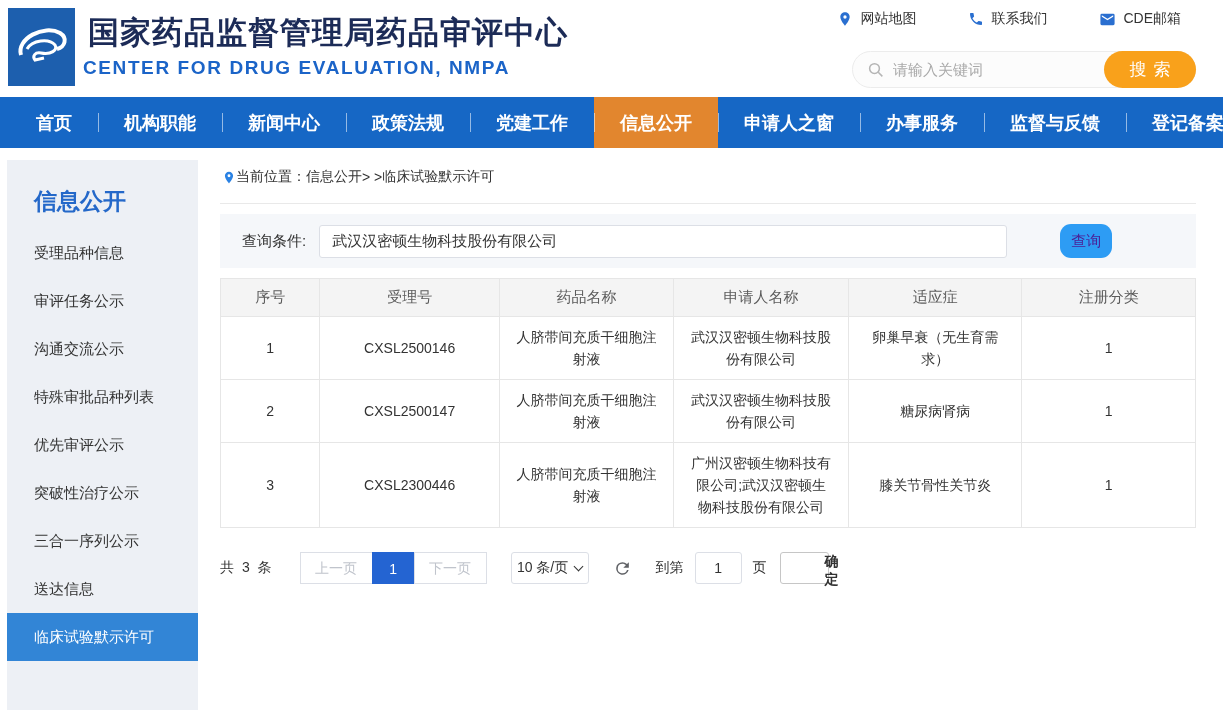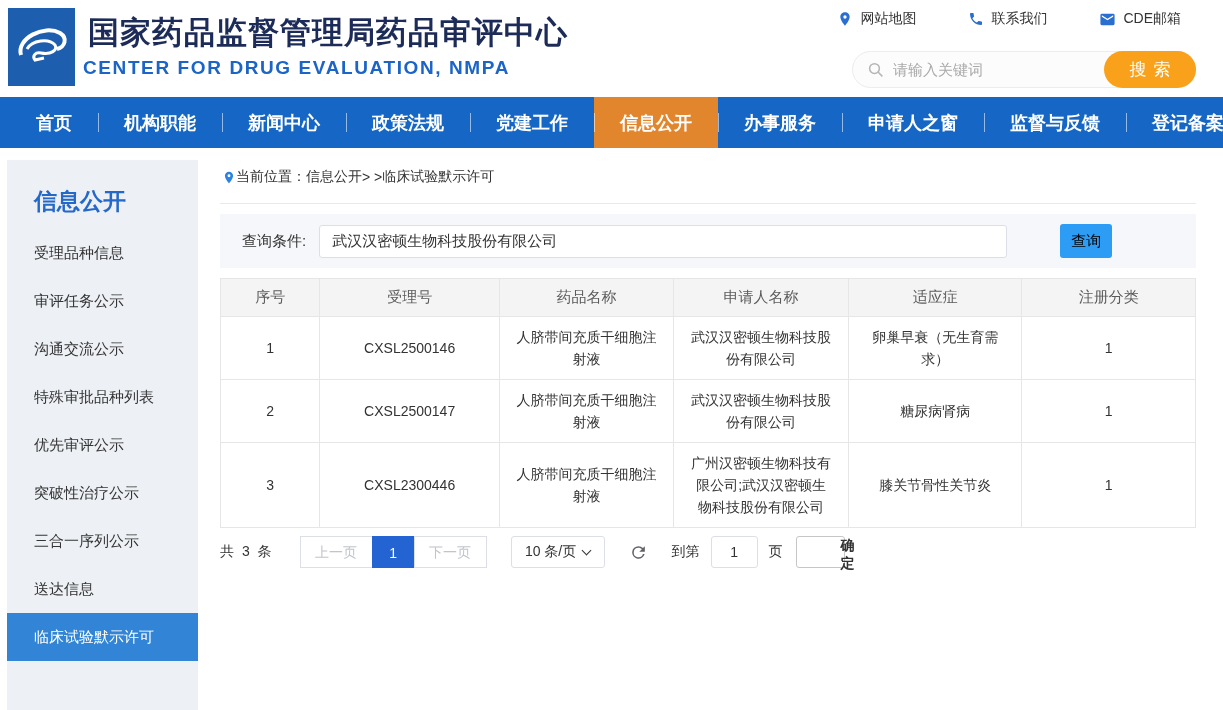--- a/index.html
+++ b/index.html
@@ -49,39 +49,39 @@
   .breadcrumb { display:flex; align-items:center; gap:0; font-size:14px; color:#333;
     padding:8px 2px 17px 2px; border-bottom:1px solid #e9e9e9; }
   .breadcrumb .crumb-link { cursor:pointer; }
 
   
   .query-panel { margin-top:10px; background:#f5f7fa; height:54px; display:flex;
     align-items:center; padding:0 22px; }
   .query-label { font-size:15px; color:#333; white-space:nowrap; }
   .query-input { margin-left:13px; width:688px; height:33px; border:1px solid #dcdfe6;
     border-radius:3px; background:#fff; font-size:15px; color:#333; padding:0 12px; outline:none; }
-  .query-btn { margin-left:53px; width:52px; height:34px; background:#2d9cf4; color:#000000;
-    border:none; border-radius:3px; font-size:15px; cursor:pointer; font-family:inherit; }
+  .query-btn { margin-left:53px; width:52px; height:34px; background:#2d9cf4; color:#4c1d95;
+    border:none; border-radius:11px; font-size:15px; cursor:pointer; font-family:inherit; }
 
   
   table.results { margin-top:10px; width:100%; border-collapse:collapse; table-layout:fixed; }
   .results th { background:#f4f4f4; border:1px solid #e6e6e6; height:38px; font-size:15px;
     color:#5b5b5b; font-weight:normal; text-align:center; }
   .results td { border:1px solid #e6e6e6; text-align:center; font-size:14px; color:#333;
     padding:9px 16px; line-height:22px; }
 
   
-  .pagination { margin-top:8px; display:flex; align-items:center; font-size:14px; color:#333; }
+  .pagination { margin-top:24px; display:flex; align-items:center; font-size:14px; color:#333; }
   .pg-total { margin-right:26px; letter-spacing:2px; }
   .pg-btn { min-width:73px; height:32px; line-height:30px; text-align:center;
     border:1px solid #dcdfe6; background:#fff; color:#c0c4cc; font-size:14px; cursor:pointer; }
   .pg-num { min-width:43px; height:32px; line-height:32px; text-align:center; background:#2464d2;
     border:1px solid #2464d2; color:#fff; margin-left:-1px; cursor:pointer; }
   .pg-btn.next { margin-left:-1px; }
-  .pg-select { margin-left:24px; width:94px; height:32px; border:1px solid #dcdfe6;
+  .pg-select { margin-left:24px; width:78px; height:32px; border:1px solid #dcdfe6;
     border-radius:3px; background:#fff; display:flex; align-items:center; justify-content:center;
     gap:7px; cursor:pointer; }
   .chevron { width:7px; height:7px; border-right:1.6px solid #333; border-bottom:1.6px solid #333;
     transform:rotate(45deg); margin-top:-4px; }
   .pg-refresh { margin-left:24px; display:flex; cursor:pointer; }
   .goto-label { margin-left:24px; }
   .goto-input { margin-left:11px; width:47px; height:32px; border:1px solid #dcdfe6;
     border-radius:3px; text-align:center; font-size:14px; outline:none; color:#333; }
   .goto-unit { margin-left:11px; }
   .pg-confirm { margin-left:13px; width:49px; height:32px; border:1px solid #c6c6c6;
@@ -133,22 +133,22 @@
   </div>
 </div>
 
 <div class="nav">
   <div class="nav-item">首页</div>
   <div class="nav-item">机构职能</div>
   <div class="nav-item">新闻中心</div>
   <div class="nav-item">政策法规</div>
   <div class="nav-item">党建工作</div>
   <div class="nav-item active">信息公开</div>
+  <div class="nav-item">申请人之窗</div>
   <div class="nav-item">办事服务</div>
-  <div class="nav-item">申请人之窗</div>
   <div class="nav-item">监督与反馈</div>
   <div class="nav-item">登记备案平台</div>
 </div>
 
 <div class="page-body">
 
   <div class="sidebar">
     <div class="side-title">信息公开</div>
     <div class="side-item">受理品种信息</div>
     <div class="side-item">审评任务公示</div>

